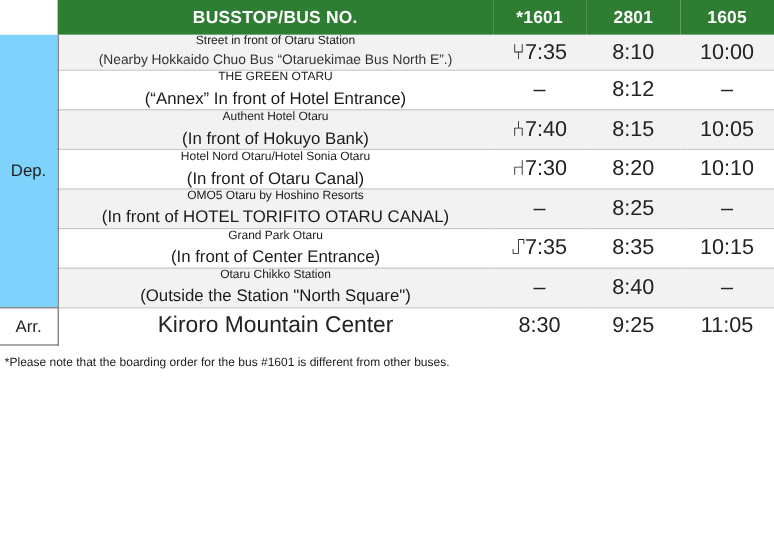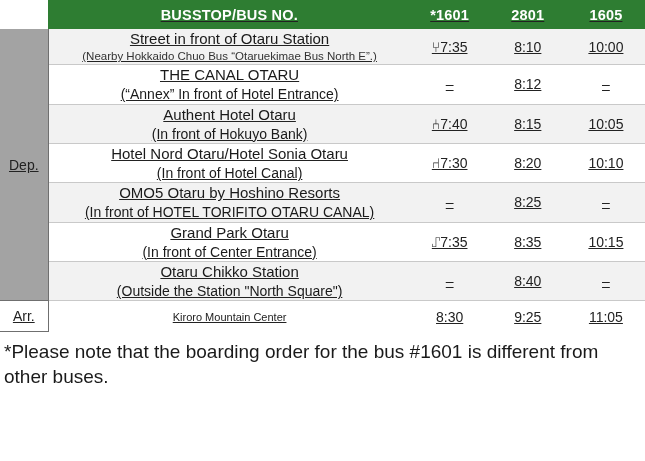--- a/index.html
+++ b/index.html
@@ -17,21 +17,20 @@
   .sheet {
     width: 645px;
     height: 461px;
     position: relative;
     box-sizing: border-box;
   }
   table.schedule {
     border-collapse: collapse;
     width: 645px;
     table-layout: fixed;
-    text-decoration: underline;
   }
   table.schedule td, table.schedule th {
     padding: 0;
     margin: 0;
   }
   
   .hdr td {
     background: #2e7d32;
     color: #ffffff;
     font-size: 14.5px;
@@ -48,43 +47,43 @@
   .col-stop { width: 362px; }
   .col-bus  { width: 78px; }
 
   .side-cell {
     text-align: center;
     vertical-align: middle;
     font-size: 14px;
     color: #222;
     border-right: 1px solid #6f6f6f;
     border-bottom: 1px solid #6f6f6f;
-    background: #a3a3a3;
+    background: #7dd3fc;
   }
   .stop-cell {
     text-align: center;
     vertical-align: middle;
     border-bottom: 1px solid #c9c9c9;
     padding: 5px 6px;
   }
   .time-cell {
     text-align: center;
     vertical-align: middle;
-    font-size: 14px;
+    font-size: 18px;
     border-bottom: 1px solid #c9c9c9;
     color: #222;
   }
   tr.shade .stop-cell, tr.shade .time-cell {
     background: #f2f2f2;
   }
   tr.plain .stop-cell, tr.plain .time-cell {
     background: #ffffff;
   }
   .stop-main {
-    font-size: 15px;
+    font-size: 10px;
     line-height: 1.28;
     color: #1a1a1a;
   }
   .stop-sub {
     font-size: 11.5px;
     line-height: 1.3;
     color: #333333;
     margin-top: 1px;
   }
   .stop-sub.big {
@@ -96,28 +95,28 @@
     border-top: 1px solid #6f6f6f;
     border-bottom: 1px solid #6f6f6f;
     height: 30px;
     background: #ffffff;
   }
   .arr .side-cell {
     border-bottom: 1px solid #6f6f6f;
     margin-left: 37px;
   }
   .arr .stop-cell {
-    font-size: 11px;
+    font-size: 19px;
     border-bottom: none;
   }
   .arr .time-cell {
     border-bottom: none;
   }
   .note {
-    font-size: 19px;
+    font-size: 10px;
     color: #1a1a1a;
     padding: 8px 4px 0 4px;
     line-height: 1.3;
   }
 </style>
 </head>
 <body>
 
 <div class="sheet">
 
@@ -144,42 +143,42 @@
           <div class="stop-main">Street in front of Otaru Station</div>
           <div class="stop-sub">(Nearby Hokkaido Chuo Bus “Otaruekimae Bus North E”.)</div>
         </td>
         <td class="time-cell">⑂7:35</td>
         <td class="time-cell">8:10</td>
         <td class="time-cell">10:00</td>
       </tr>
 
       <tr class="plain">
         <td class="stop-cell">
-          <div class="stop-main">THE CANAL OTARU</div>
+          <div class="stop-main">THE GREEN OTARU</div>
           <div class="stop-sub big">(“Annex” In front of Hotel Entrance)</div>
         </td>
         <td class="time-cell">–</td>
         <td class="time-cell">8:12</td>
         <td class="time-cell">–</td>
       </tr>
 
       <tr class="shade">
         <td class="stop-cell">
           <div class="stop-main">Authent Hotel Otaru</div>
           <div class="stop-sub big">(In front of Hokuyo Bank)</div>
         </td>
         <td class="time-cell">⑃7:40</td>
         <td class="time-cell">8:15</td>
         <td class="time-cell">10:05</td>
       </tr>
 
       <tr class="plain">
         <td class="stop-cell">
           <div class="stop-main">Hotel Nord Otaru/Hotel Sonia Otaru</div>
-          <div class="stop-sub big">(In front of Hotel Canal)</div>
+          <div class="stop-sub big">(In front of Otaru Canal)</div>
         </td>
         <td class="time-cell">⑁7:30</td>
         <td class="time-cell">8:20</td>
         <td class="time-cell">10:10</td>
       </tr>
 
       <tr class="shade">
         <td class="stop-cell">
           <div class="stop-main">OMO5 Otaru by Hoshino Resorts</div>
           <div class="stop-sub big">(In front of HOTEL TORIFITO OTARU CANAL)</div>

